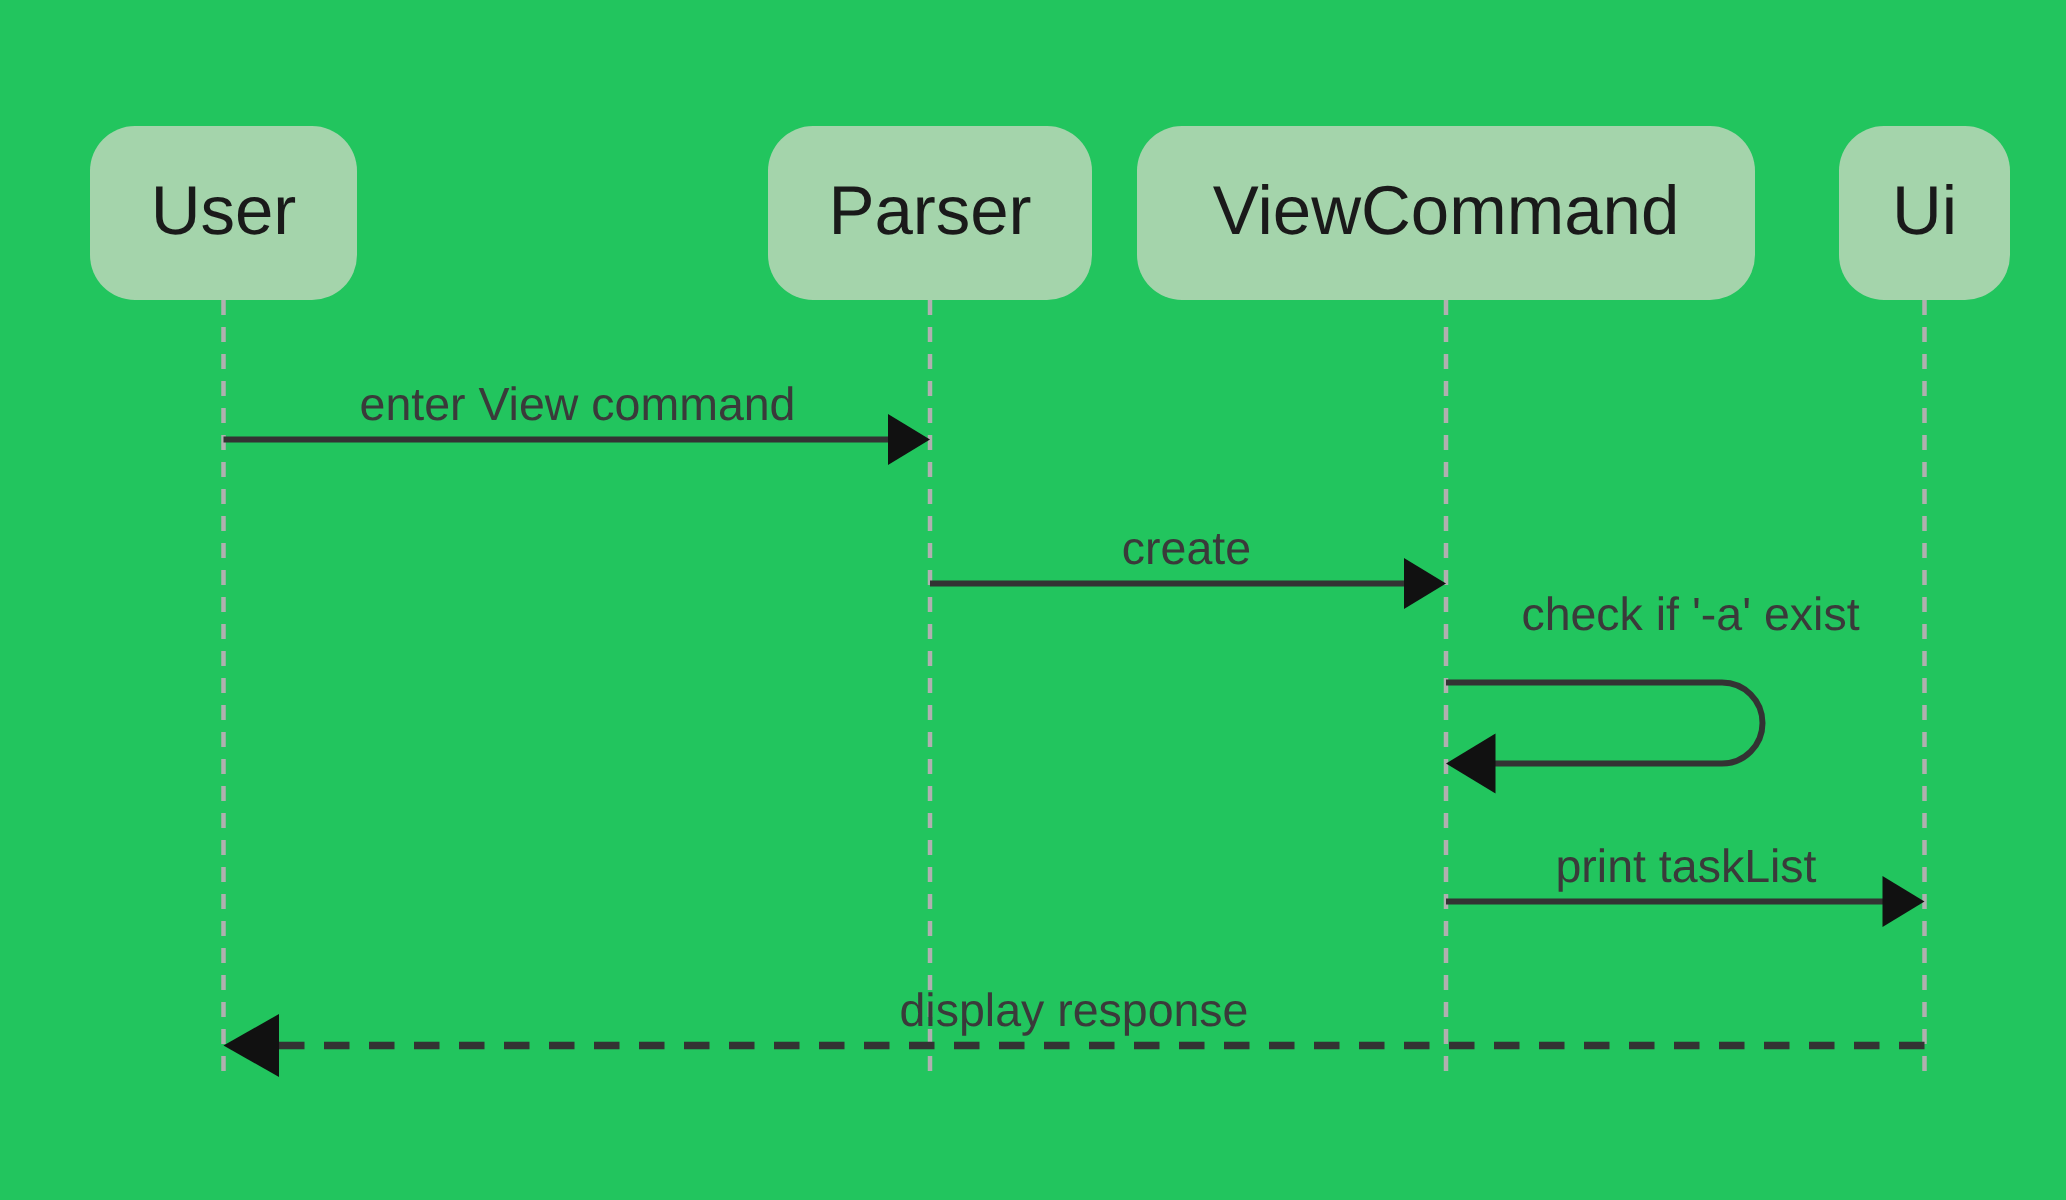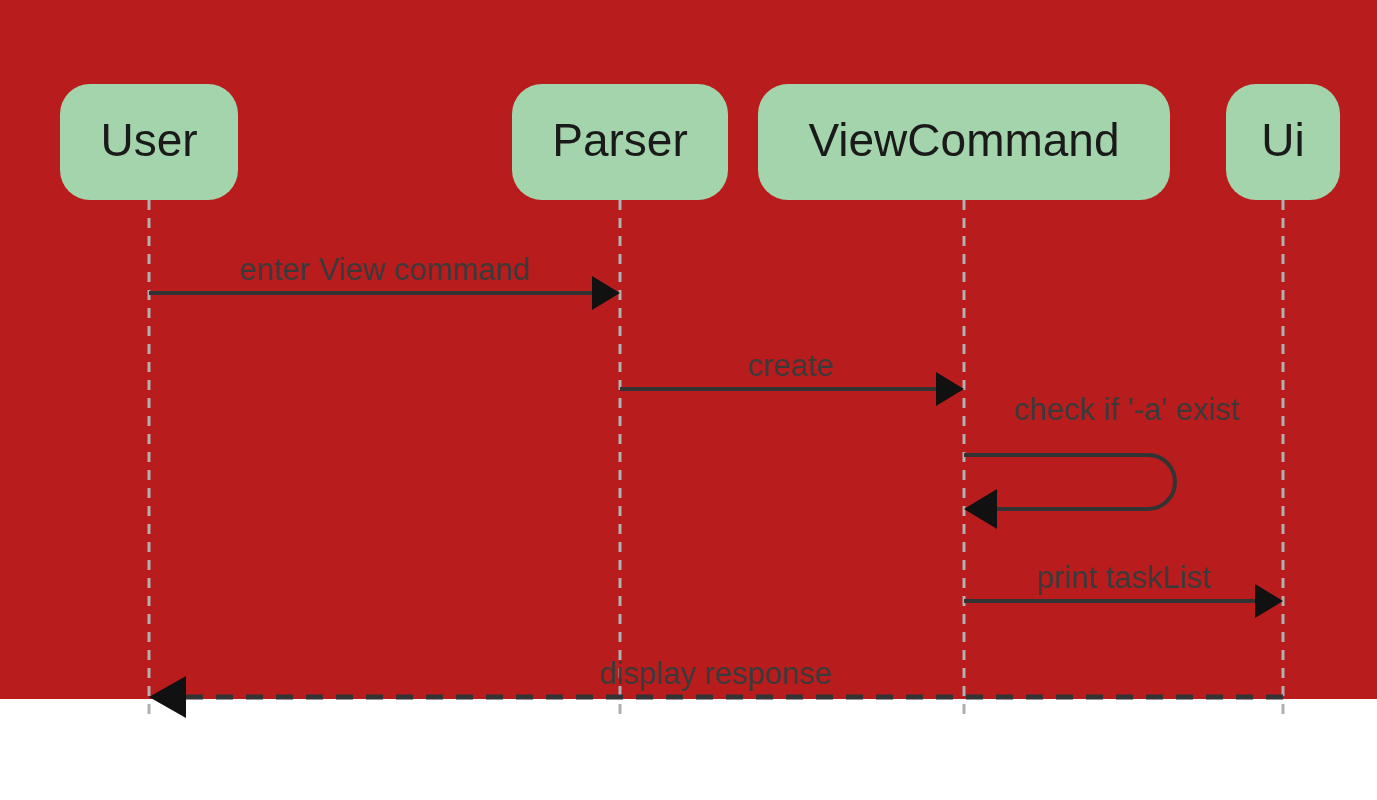--- a/index.html
+++ b/index.html
@@ -10,22 +10,22 @@
   }
   body {
     width: 1377px;
     height: 800px;
     font-family: "Liberation Sans", sans-serif;
     overflow: hidden;
   }
   #diagram-root {
     position: relative;
     width: 1377px;
-    height: 699px;
-    background: #b91c1c;
+    height: 800px;
+    background: #22c55e;
   }
   svg.diagram-svg {
     position: absolute;
     top: 0;
     left: 0;
     width: 1377px;
     height: 800px;
     display: block;
   }
   .participant-box {

